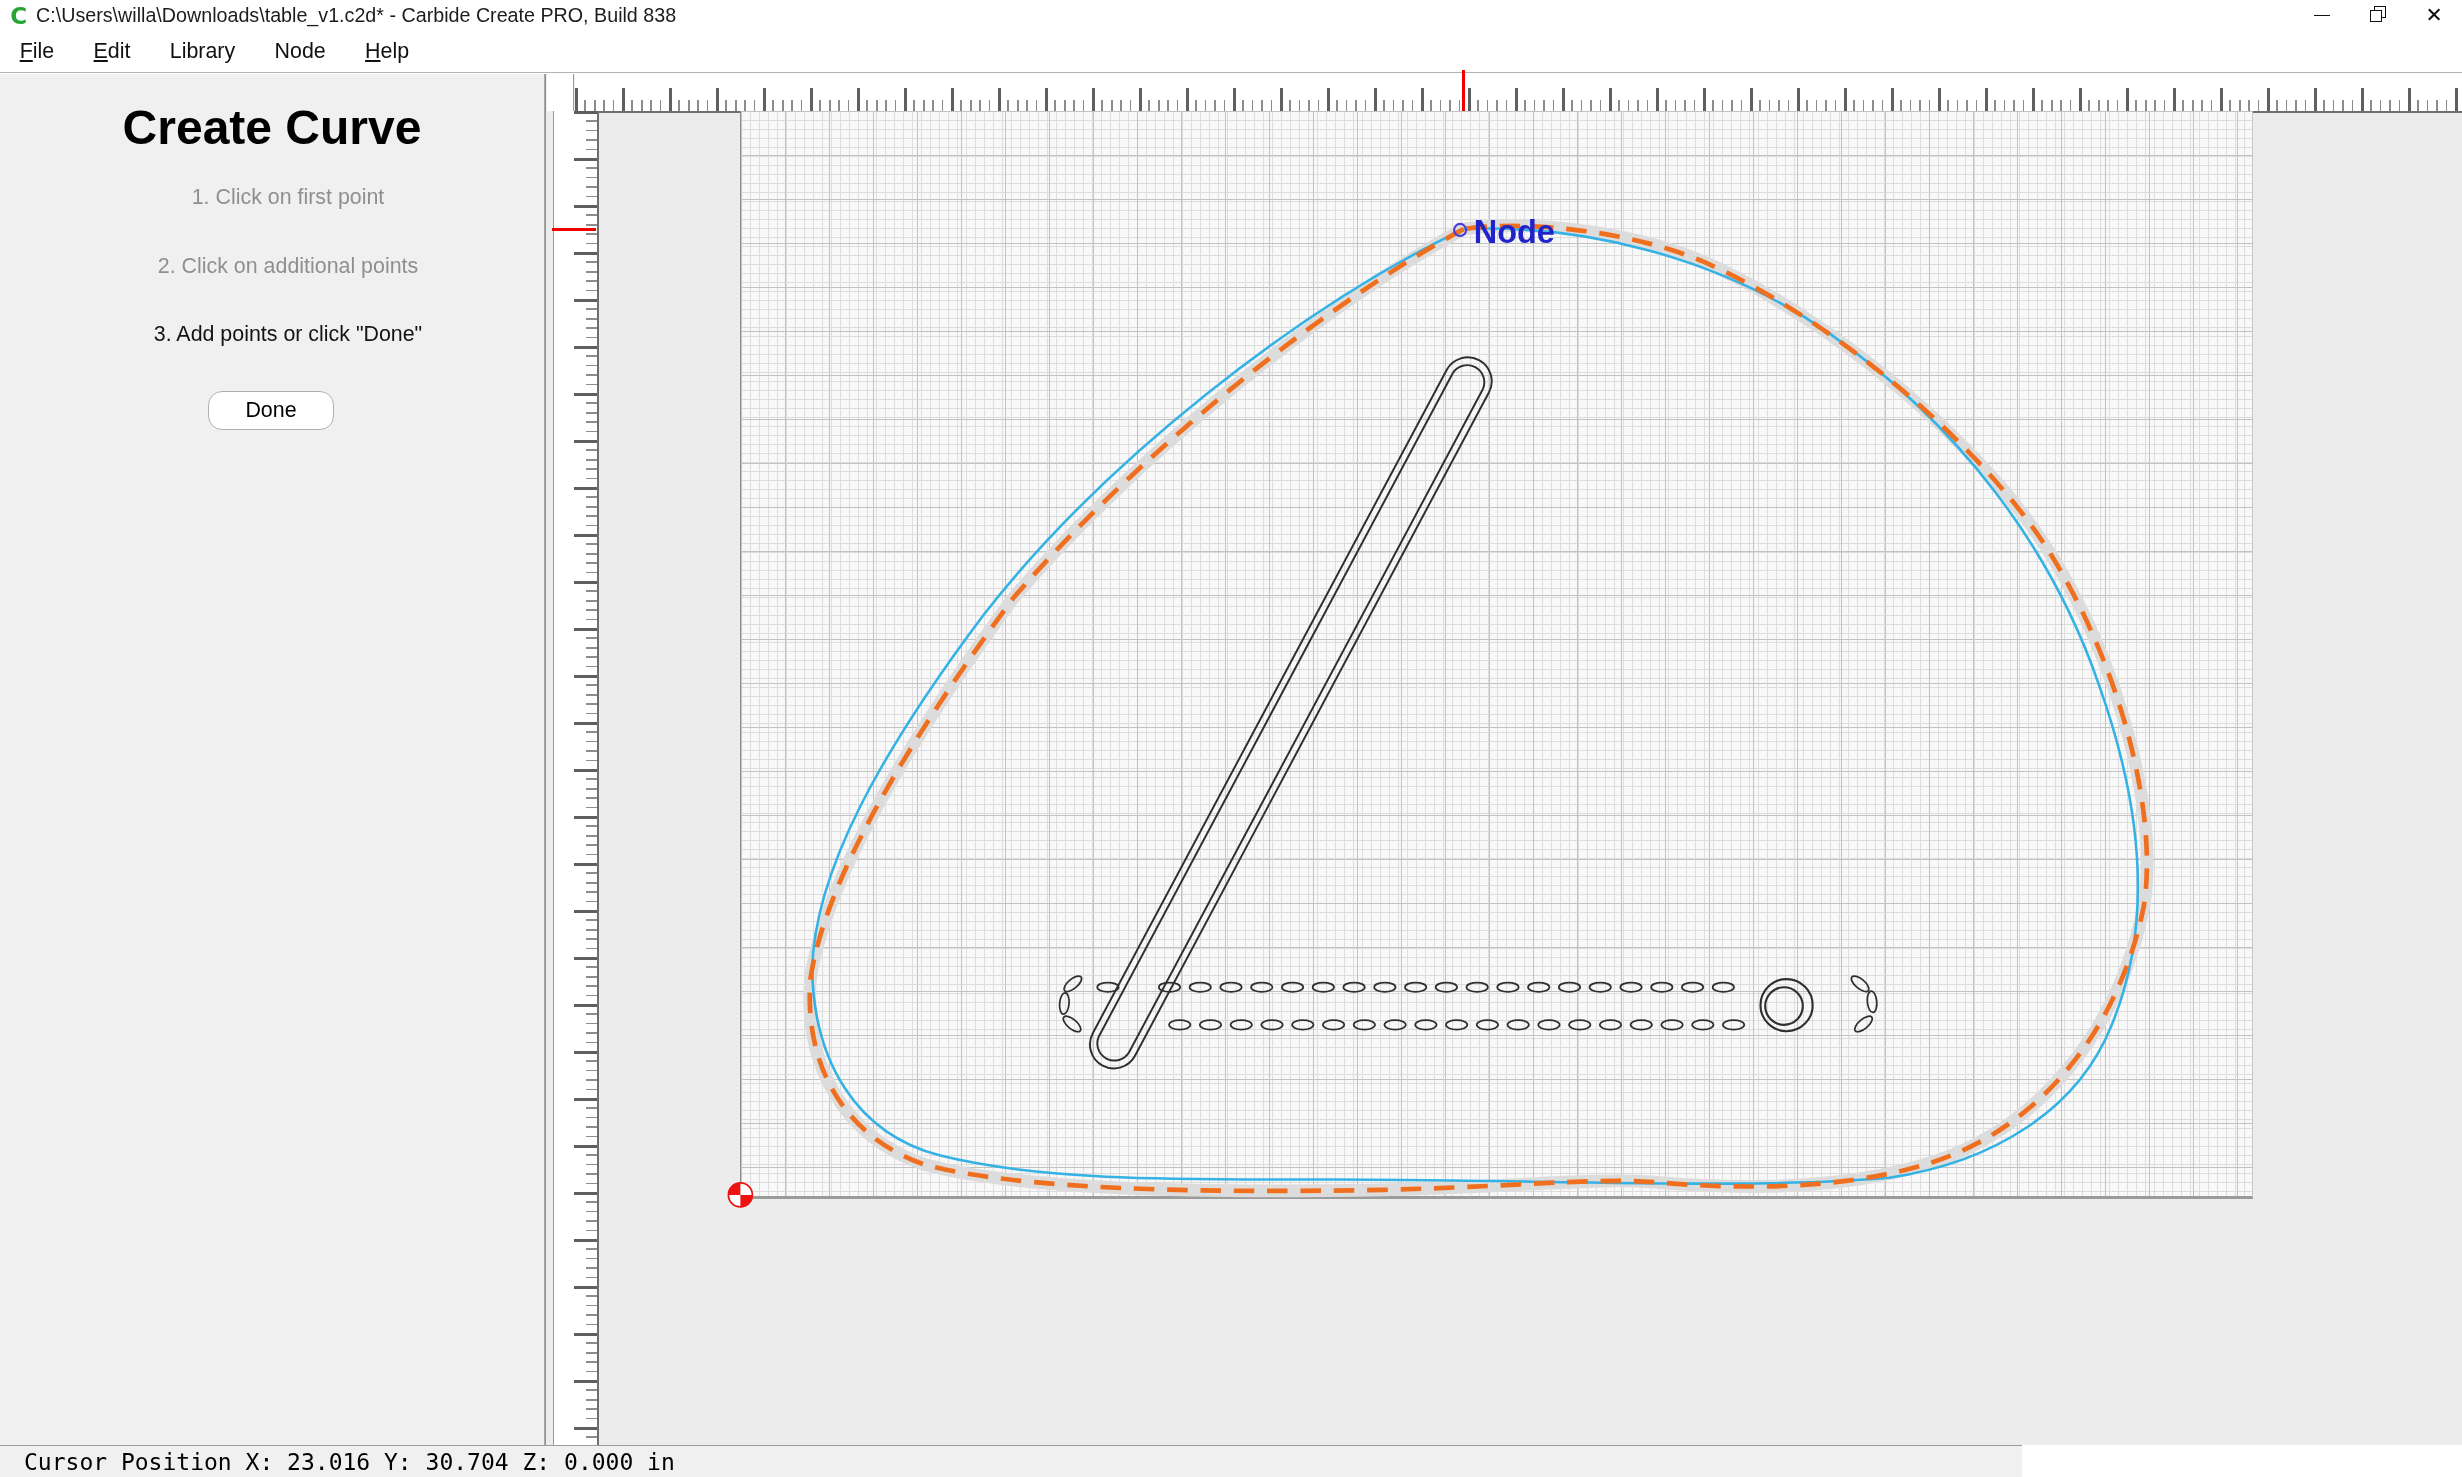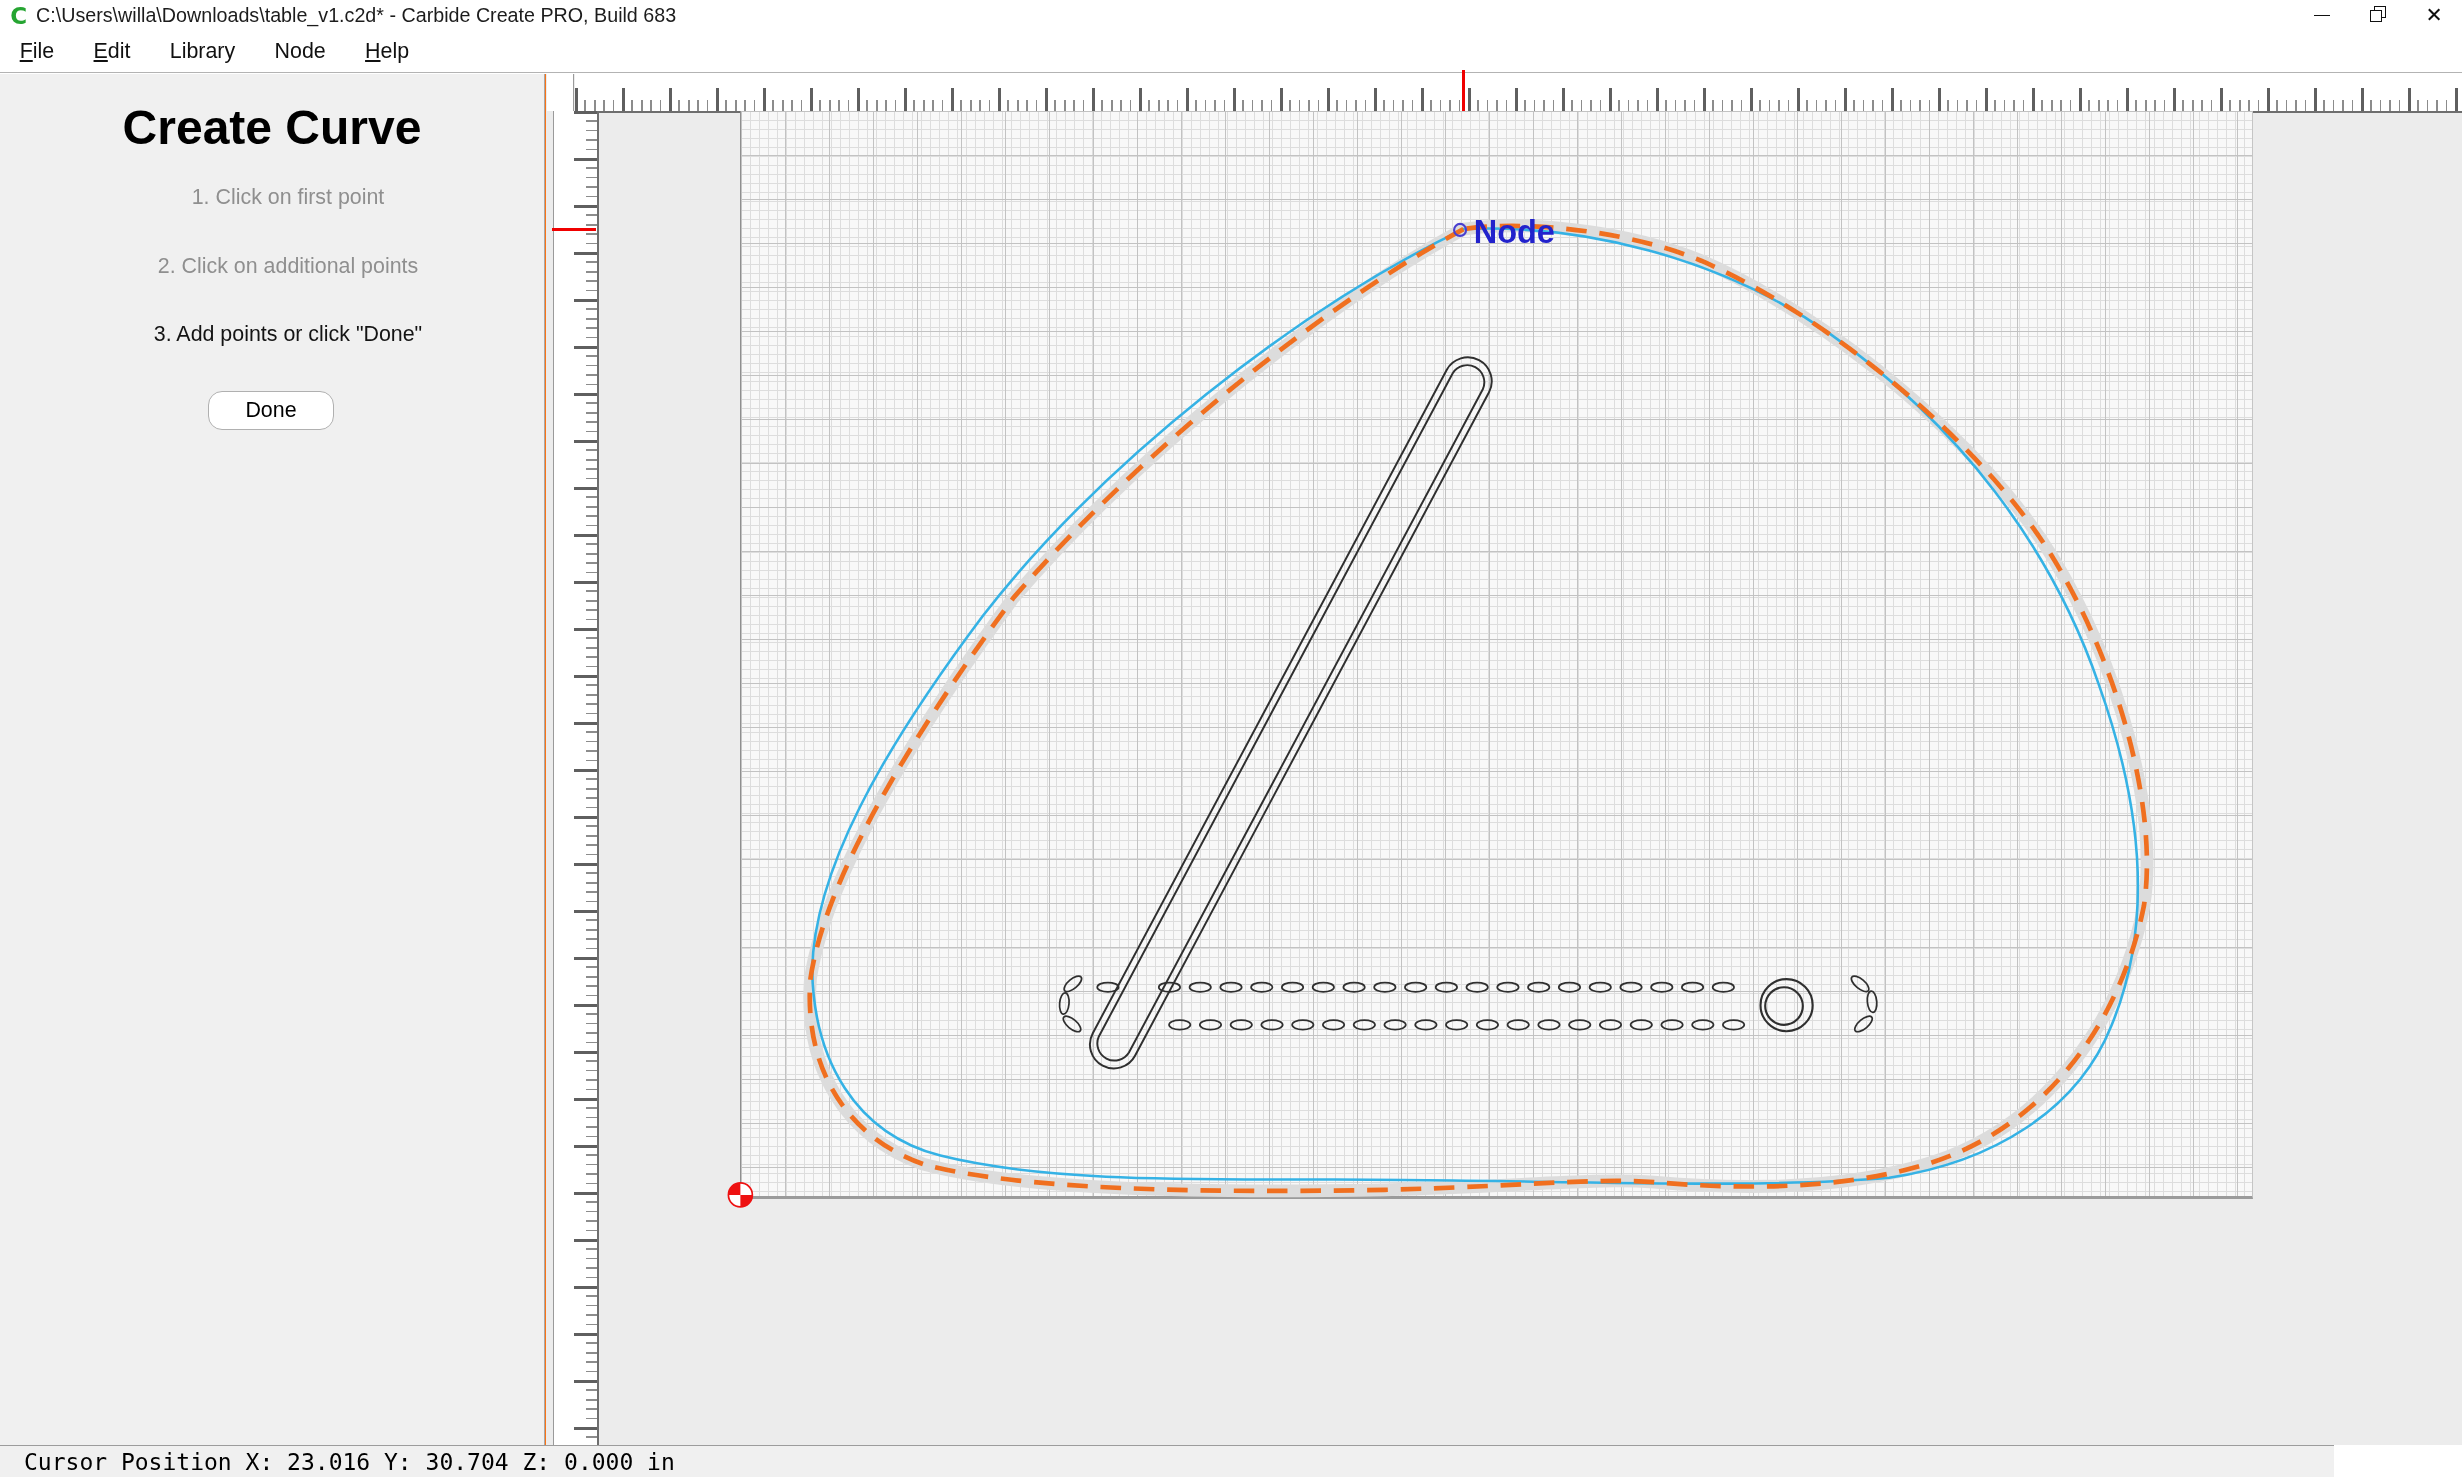--- a/index.html
+++ b/index.html
@@ -64,33 +64,33 @@
          box-sizing:content-box;
          background-image:
            repeating-linear-gradient(to right,#c2c2c2 0 0.9px,transparent 0.9px 44px),
            repeating-linear-gradient(to bottom,#c2c2c2 0 0.9px,transparent 0.9px 44px),
            repeating-linear-gradient(to right,#dddddd 0 0.9px,transparent 0.9px 9px),
            repeating-linear-gradient(to bottom,#dddddd 0 0.9px,transparent 0.9px 9px);}
 
   .overlay{position:absolute;left:0;top:0;width:2462px;height:1477px;}
 
   
-  .statusbar{position:absolute;left:0;top:1445px;width:2334px;height:32.5px;background:#f0f0f0;
+  .statusbar{position:absolute;left:0;top:1445px;width:2022px;height:32.5px;background:#f0f0f0;
              border-top:1.7px solid #9c9c9c;box-sizing:border-box;}
   .status-text{position:absolute;left:24px;top:3.4px;font-family:"DejaVu Sans Mono",monospace;
                font-size:23px;color:#000;white-space:pre;}
 </style>
 </head>
 <body>
 
 <div id="stage">
 
   <div class="titlebar">
     <span class="app-icon">C</span>
-    <span class="title-text">C:\Users\willa\Downloads\table_v1.c2d* - Carbide Create PRO, Build 683</span>
+    <span class="title-text">C:\Users\willa\Downloads\table_v1.c2d* - Carbide Create PRO, Build 838</span>
     <div class="winbtns">
       <div class="winbtn">
           <span class="min-glyph"></span>
         </div>
       <div class="winbtn">
           <span class="restore-glyph"></span>
         </div>
       <div class="winbtn">
           <span class="close-glyph">✕</span>
         </div>

